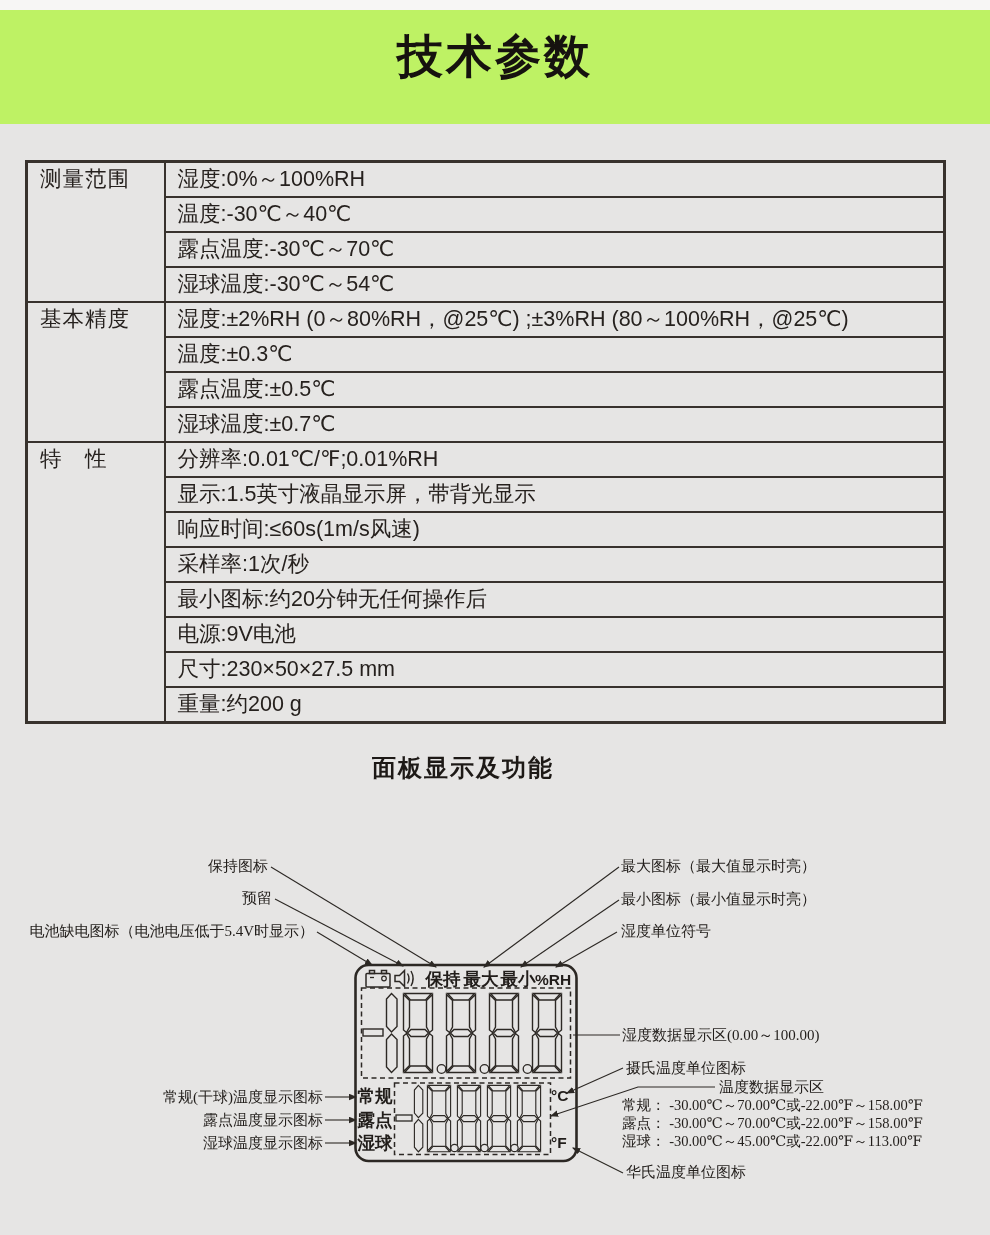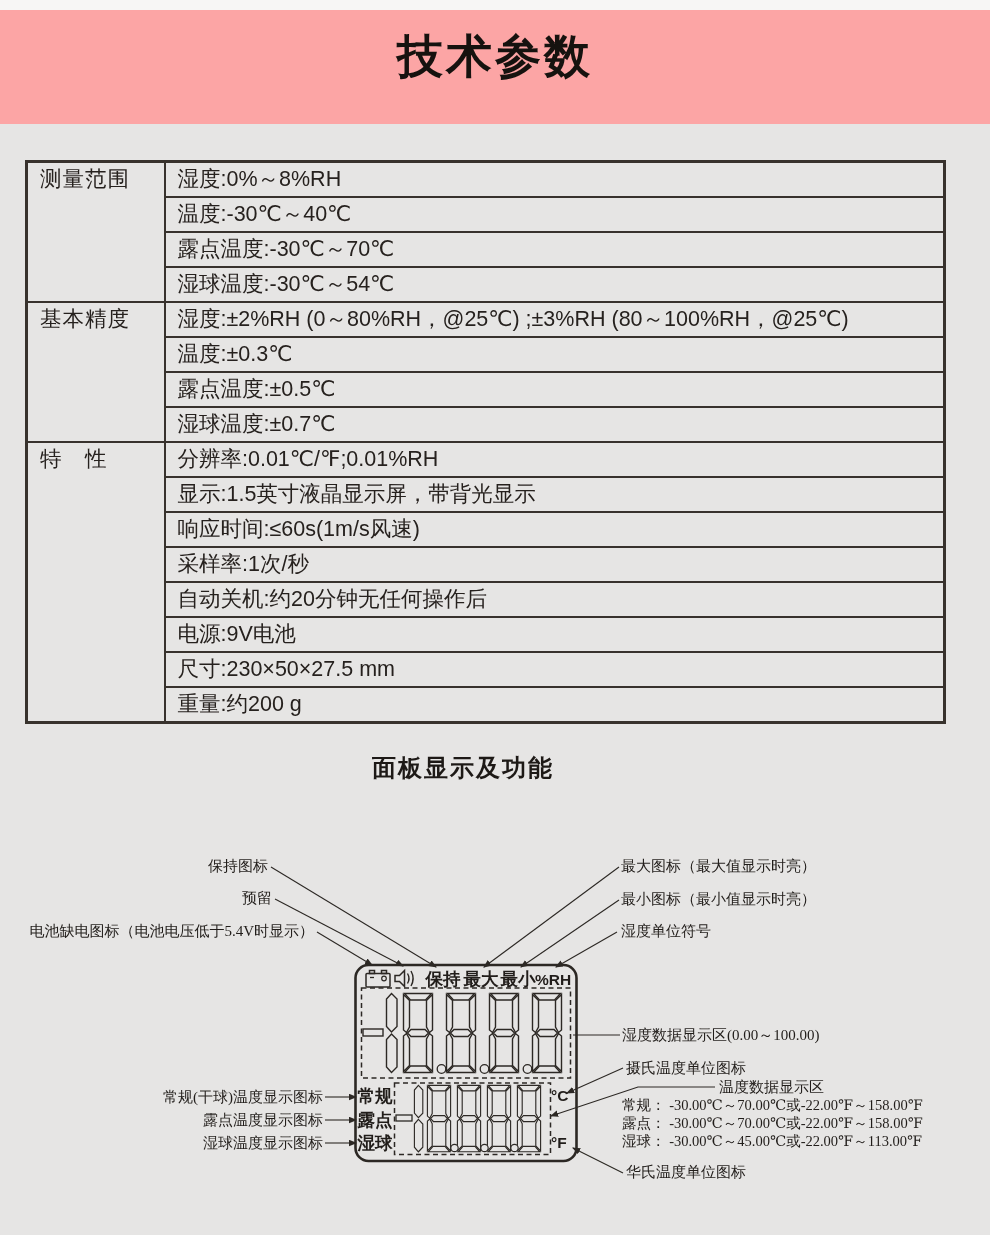--- a/index.html
+++ b/index.html
@@ -1,19 +1,19 @@
 <!DOCTYPE html>
 <html><head>
 <meta charset="utf-8">
 <style>
   html,body{margin:0;padding:0;}
   body{width:990px;height:1235px;position:relative;background:#e6e5e4;
        font-family:"Liberation Sans","DejaVu Sans",sans-serif;color:#26211e;overflow:hidden;}
   .top-strip{position:absolute;left:0;top:0;width:990px;height:10px;background:#f7f6f5;}
-  .title-band{position:absolute;left:0;top:10px;width:990px;height:114px;background:#fca5a5;text-align:center;}
+  .title-band{position:absolute;left:0;top:10px;width:990px;height:114px;background:#bef264;text-align:center;}
   .title-band h1{margin:16px 0 0 0;font-size:46px;font-weight:bold;letter-spacing:3px;color:#16120f;}
   .title-band p{margin:4px 0 0 0;font-size:17px;color:#2a2522;}
   .spec-wrap{position:absolute;left:25px;top:160px;}
   table.spec{border-collapse:collapse;table-layout:fixed;width:921px;}
   table.spec td{border:2px solid #38322d;height:33px;padding:0 0 0 12px;
        font-size:21.5px;line-height:33px;white-space:nowrap;overflow:hidden;color:#26211e;}
   table.spec{border:3px solid #38322d;}
   td.grp{width:138px;vertical-align:top;padding-left:13px;letter-spacing:1px;}
   h2.sec2{position:absolute;left:0;top:752px;width:926px;margin:0;text-align:center;
        font-size:24px;font-weight:bold;color:#1d1916;letter-spacing:2px;}
@@ -34,21 +34,21 @@
 
 <div class="spec-wrap">
 <table class="spec">
   <colgroup>
         <col style="width:138px">
         <col>
       </colgroup>
   <tbody>
         <tr>
     <td class="grp" rowspan="4">测量范围</td>
-    <td>湿度:0%～8%RH</td>
+    <td>湿度:0%～100%RH</td>
         </tr>
   <tr>
           <td>温度:-30℃～40℃</td>
         </tr>
   <tr>
           <td>露点温度:-30℃～70℃</td>
         </tr>
   <tr>
           <td>湿球温度:-30℃～54℃</td>
         </tr>
@@ -72,21 +72,21 @@
   <tr>
           <td>显示:1.5英寸液晶显示屏，带背光显示</td>
         </tr>
   <tr>
           <td>响应时间:≤60s(1m/s风速)</td>
         </tr>
   <tr>
           <td>采样率:1次/秒</td>
         </tr>
   <tr>
-          <td>自动关机:约20分钟无任何操作后</td>
+          <td>最小图标:约20分钟无任何操作后</td>
         </tr>
   <tr>
           <td>电源:9V电池</td>
         </tr>
   <tr>
           <td>尺寸:230×50×27.5 mm</td>
         </tr>
   <tr>
           <td>重量:约200 g</td>
         </tr>

